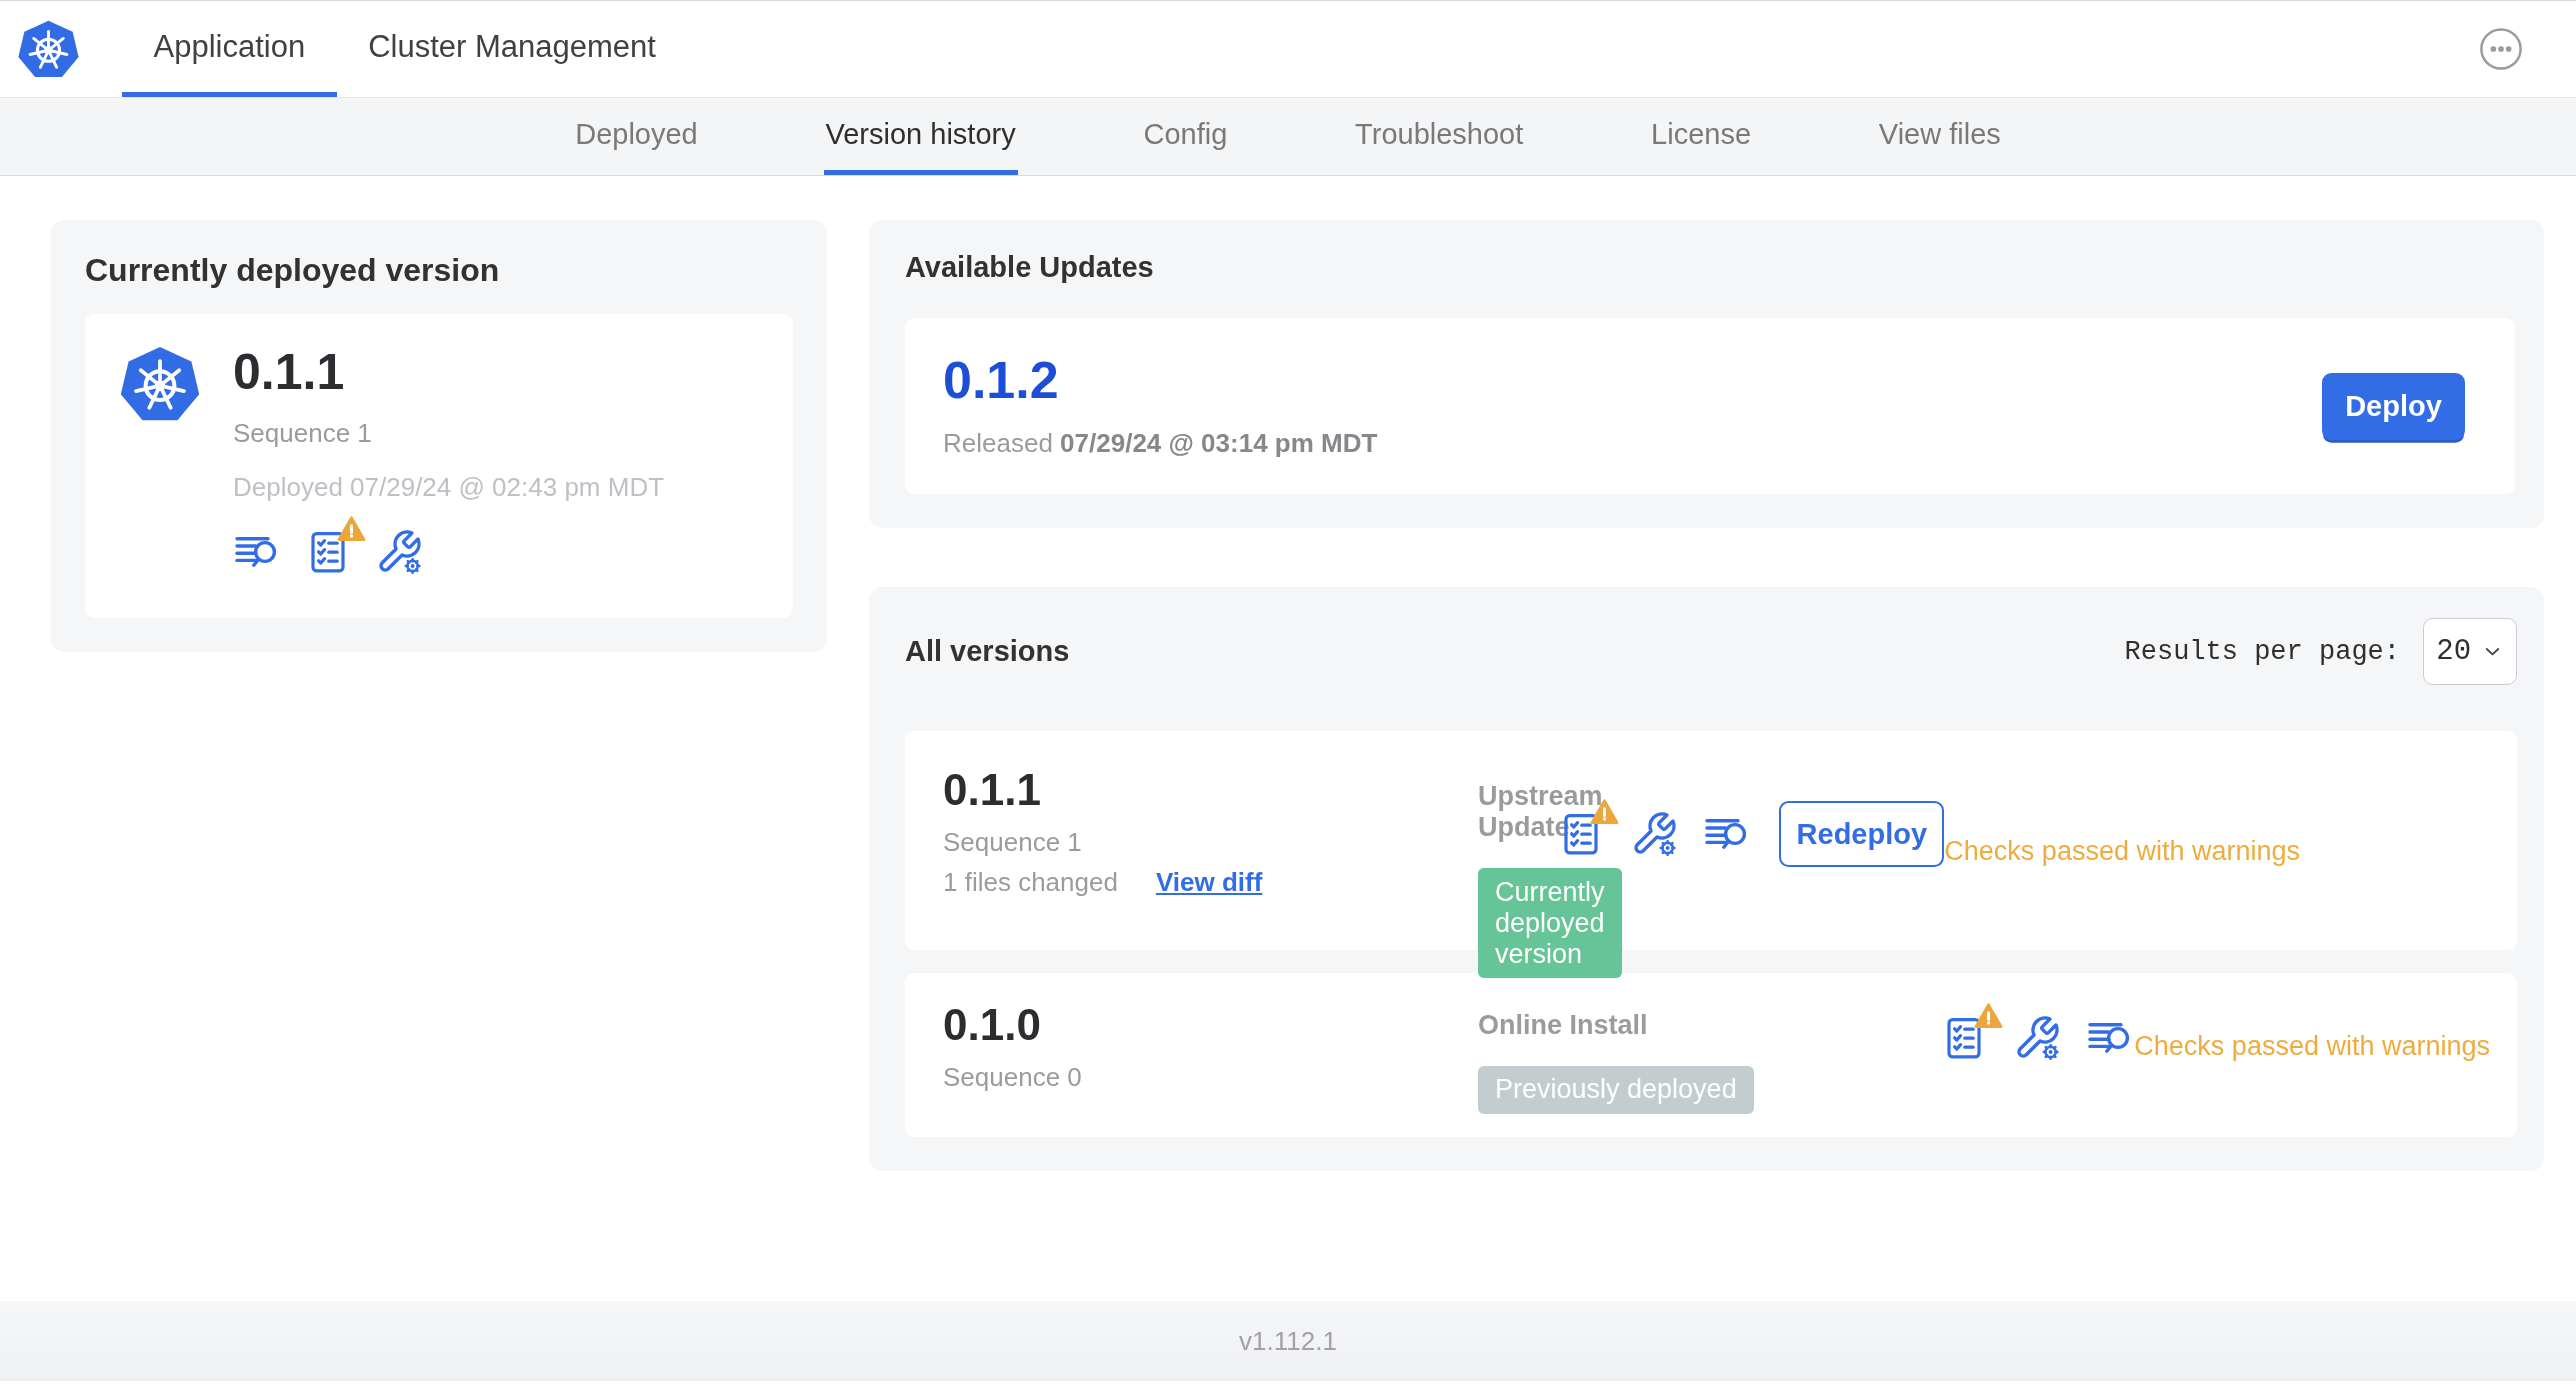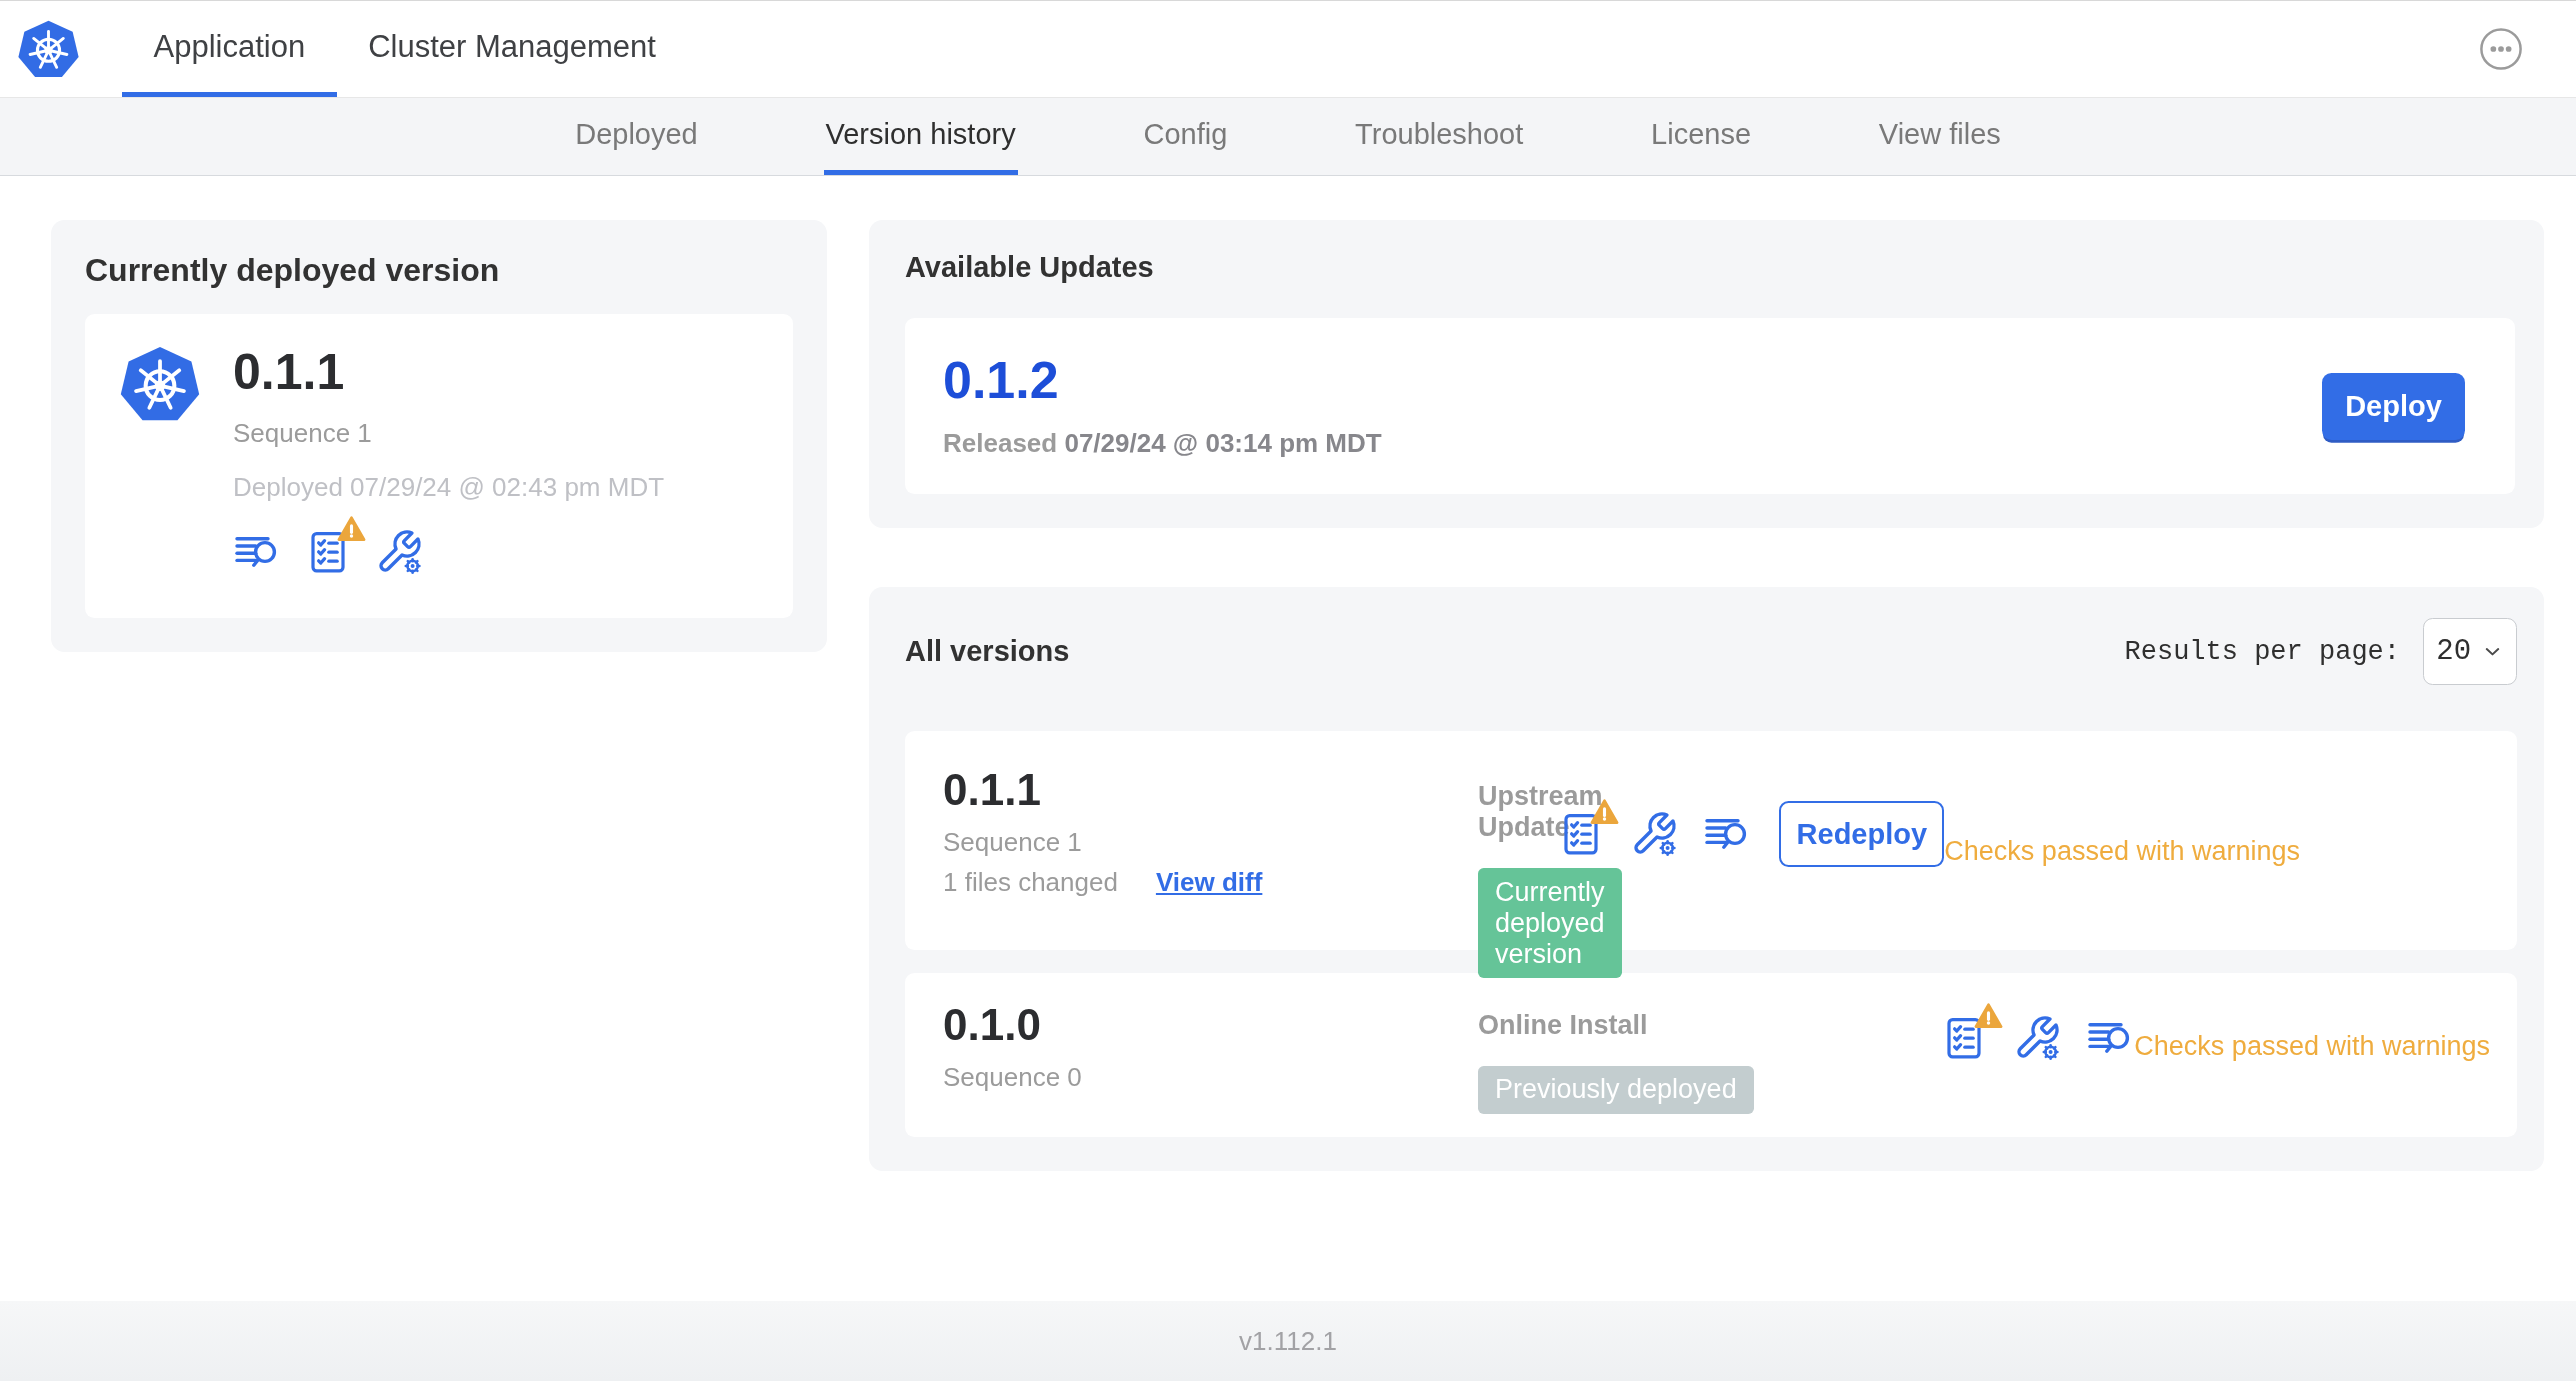--- a/index.html
+++ b/index.html
@@ -71,21 +71,21 @@
   .right-col { flex:1; min-width:0; }
 
   .updates-card { padding:31px 29px 34px 36px; }
   .updates-card h2 { font-size:29px; font-weight:bold; color:#323232; }
   .update-row {
     background:#fff; border-radius:9.5px; margin-top:34px; height:176px;
     display:flex; align-items:center; justify-content:space-between;
     padding:0 50px 0 38px;
   }
   .update-version { font-size:52px; font-weight:bold; color:#1d4ed8; line-height:1.05; }
-  .update-released { margin-top:21px; font-size:26px; color:#9b9b9b;font-weight:bold; }
+  .update-released { margin-top:21px; font-size:26px; color:#9b9b9b; }
   .update-released b { color:#87878c; }
   .btn-primary {
     width:143px; height:67px; border:none; border-radius:9.5px; cursor:pointer;
     background:#326DE6; color:#fff; font-size:29px; font-weight:bold;
     box-shadow:0 3.8px 0 -1px #2f5cc4; font-family:inherit;
   }
 
   .versions-card { margin-top:59px; padding:31px 27px 34px 36px; }
   .versions-head { display:flex; align-items:center; justify-content:space-between; }
   .versions-head h2 { font-size:29px; font-weight:bold; color:#323232; }

